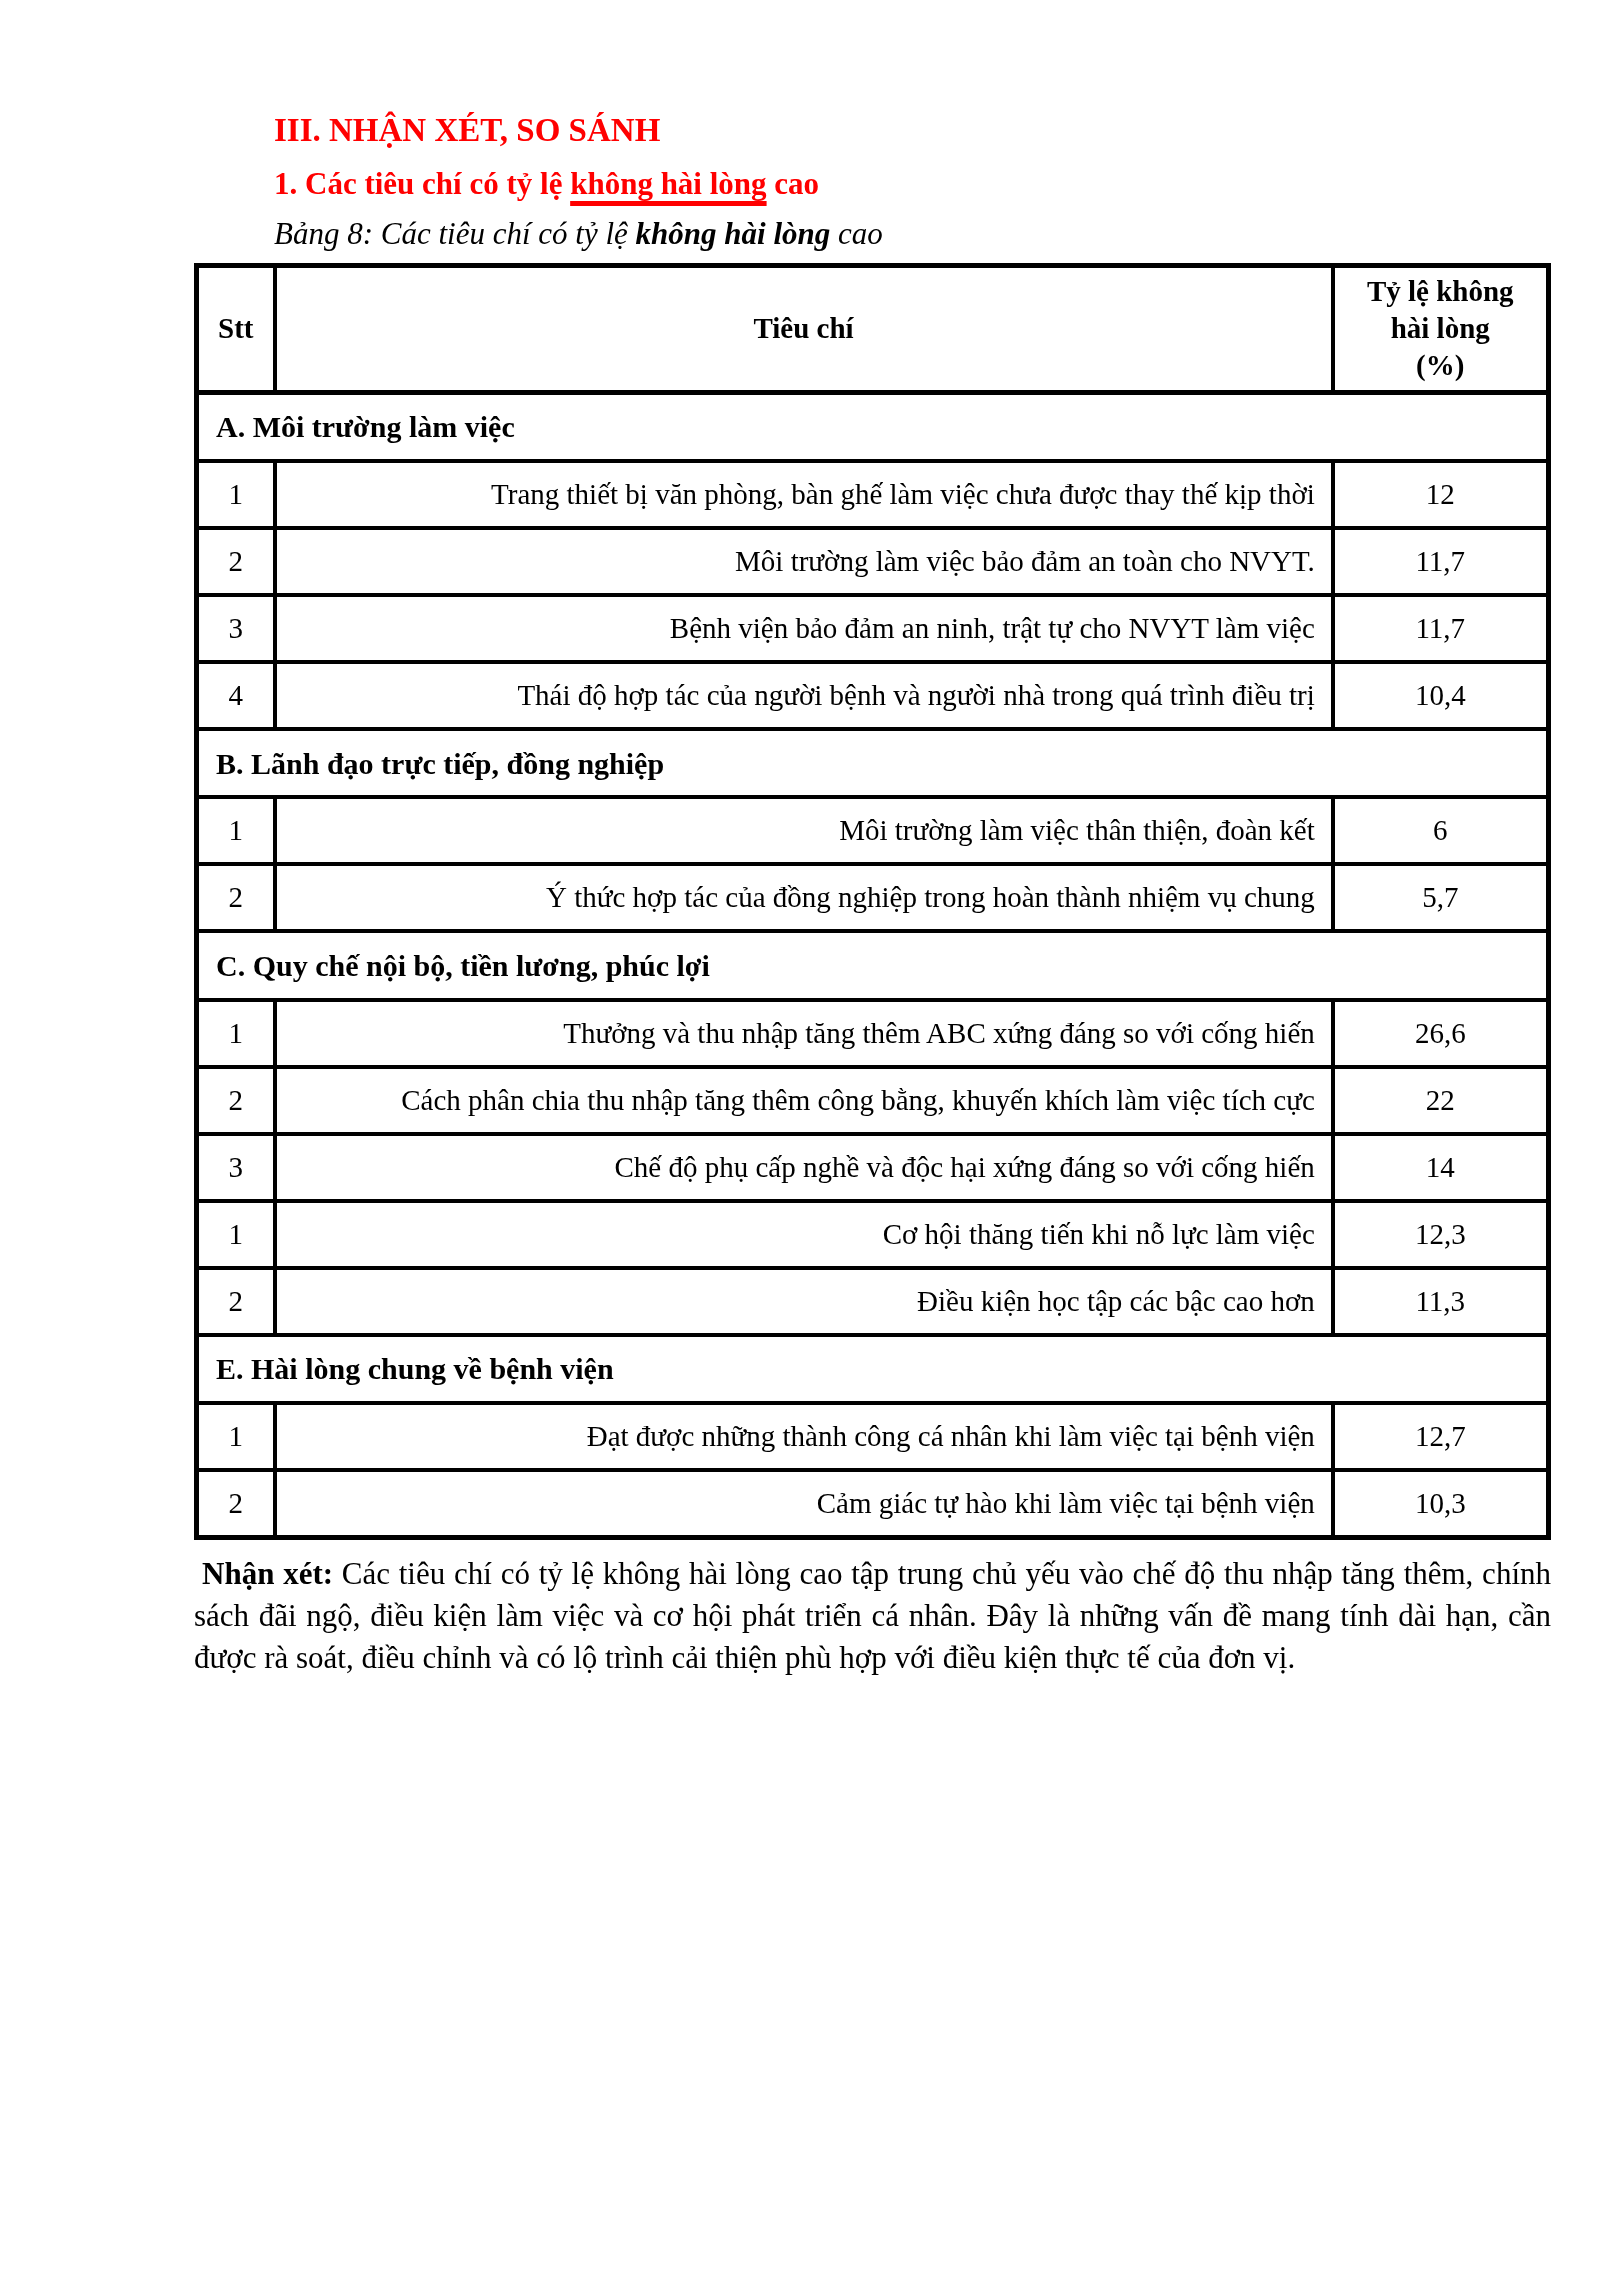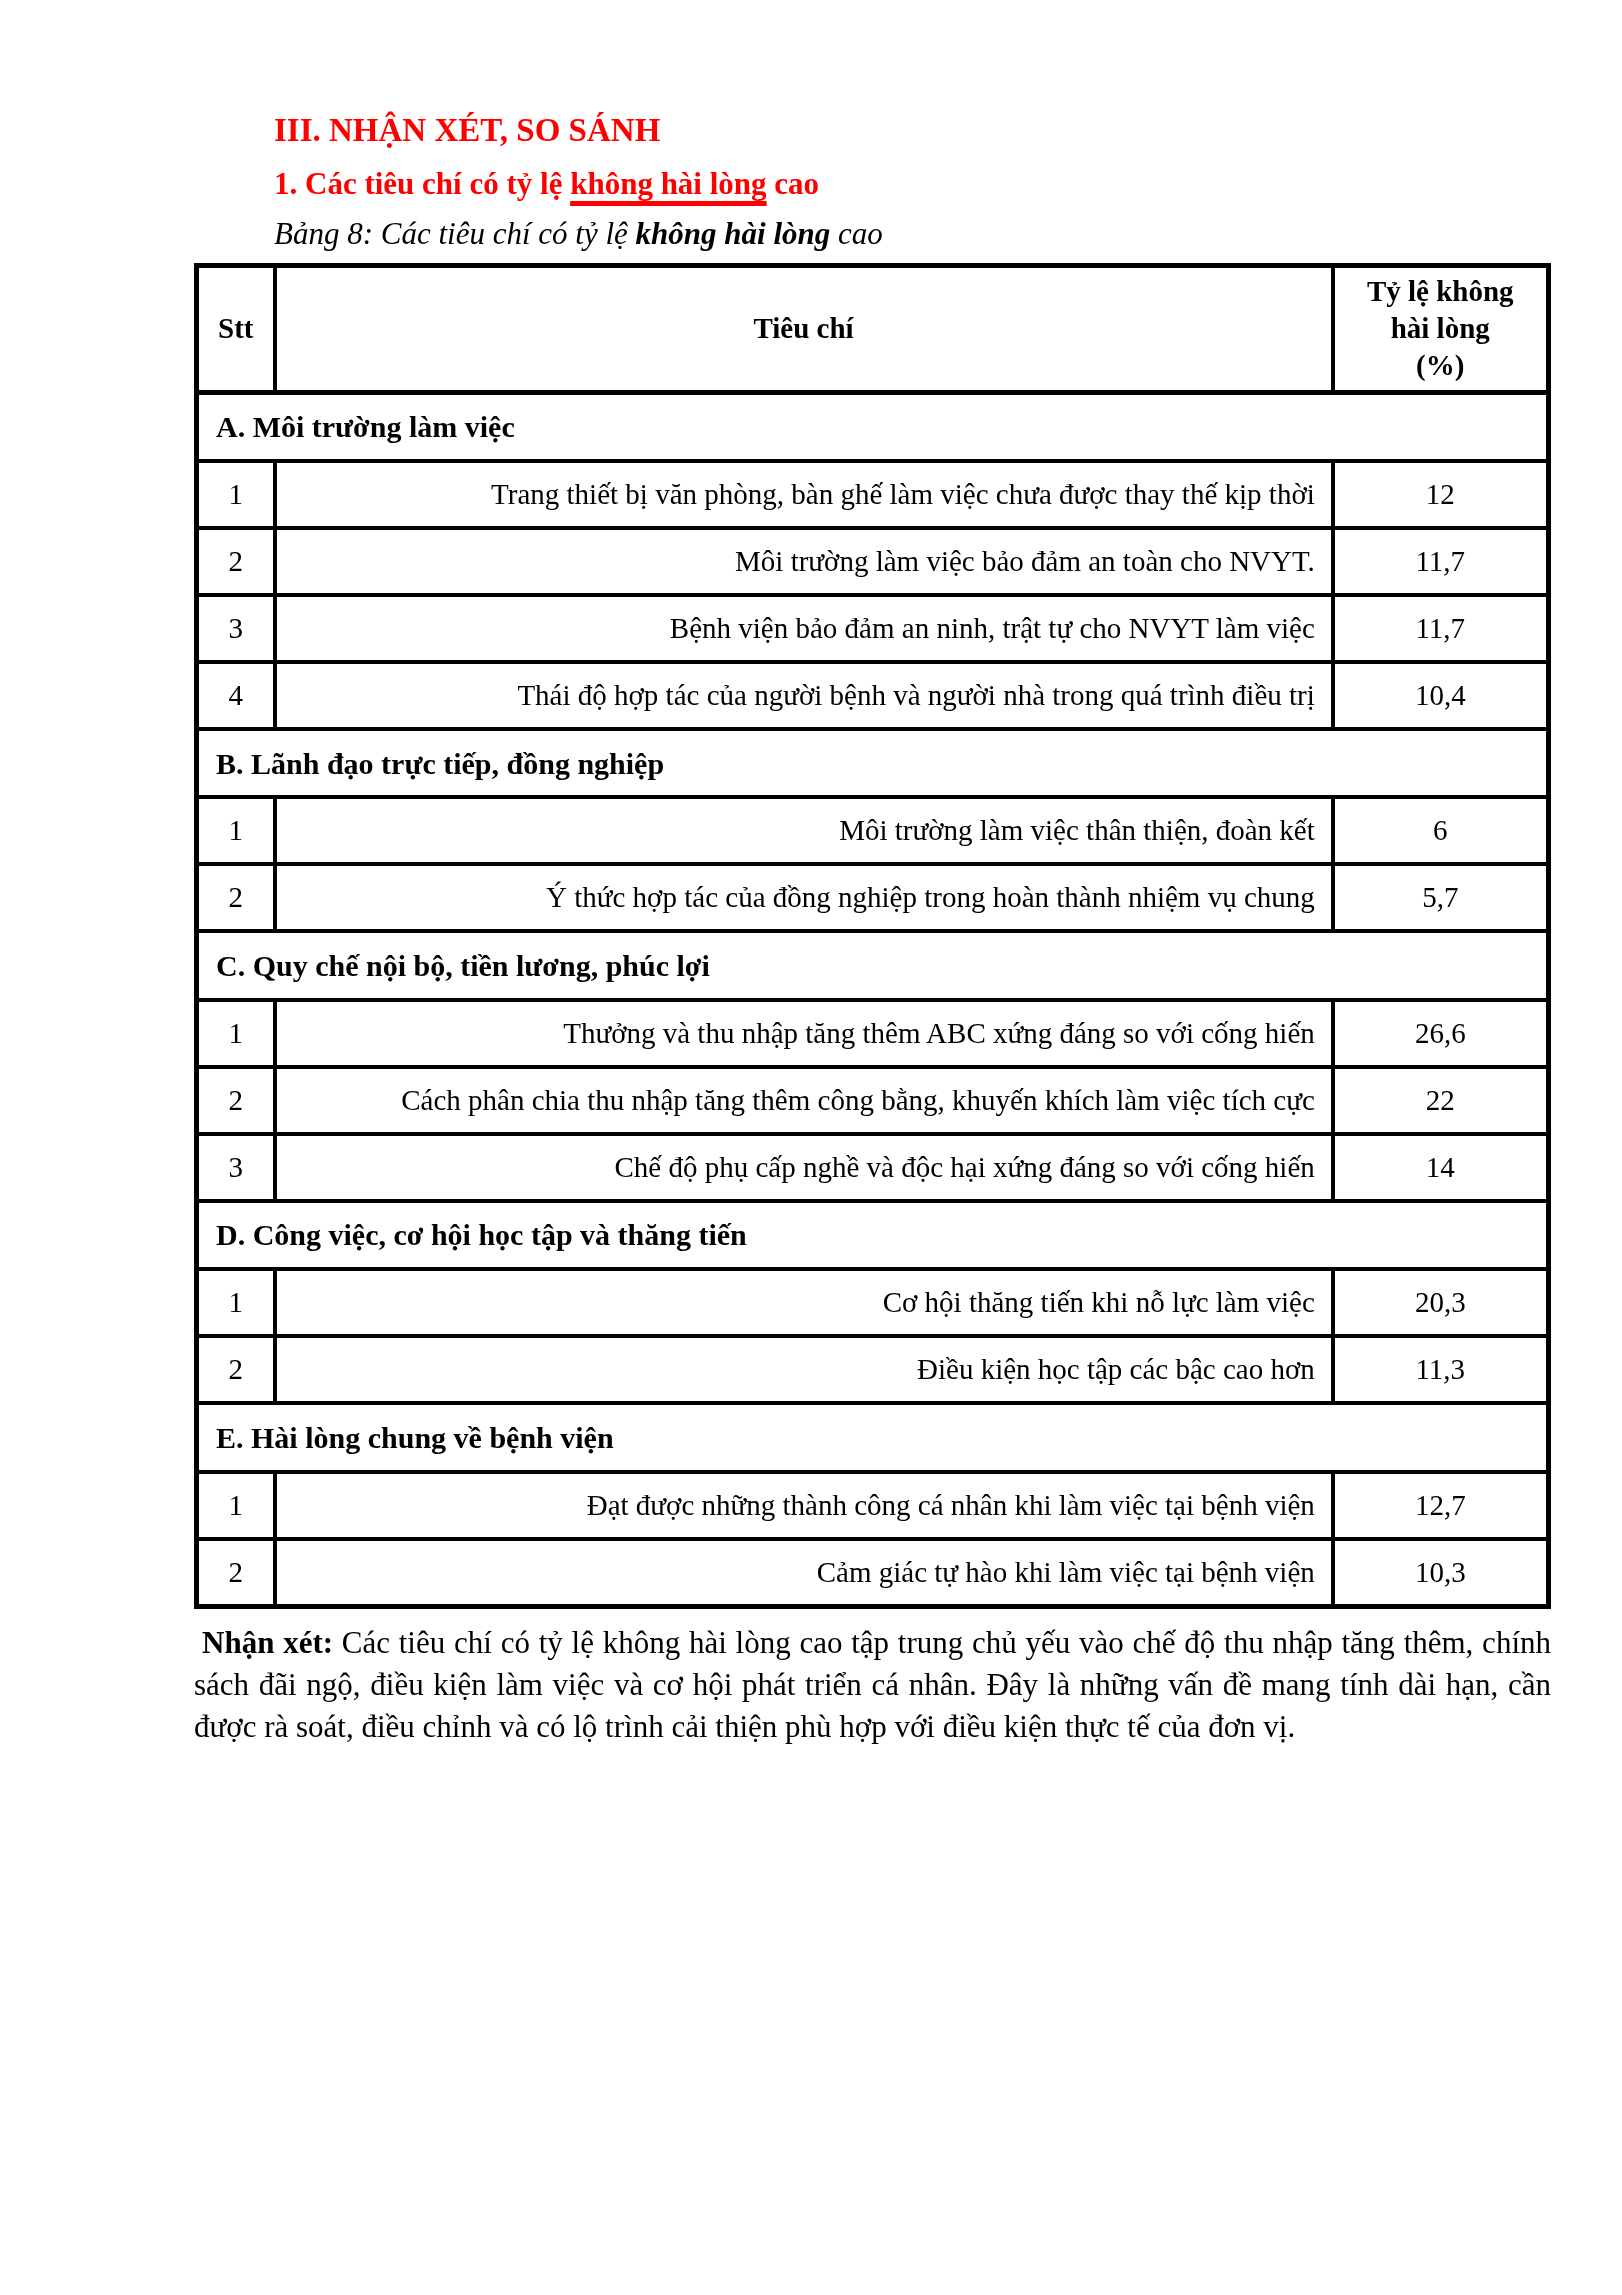--- a/index.html
+++ b/index.html
@@ -177,26 +177,23 @@
             <td class="c-stt">2</td>
             <td class="c-crit">Cách phân chia thu nhập tăng thêm công bằng, khuyến khích làm việc tích cực</td>
             <td class="c-rate">22</td>
           </tr>
           <tr>
             <td class="c-stt">3</td>
             <td class="c-crit">Chế độ phụ cấp nghề và độc hại xứng đáng so với cống hiến</td>
             <td class="c-rate">14</td>
           </tr>
           <tr>
-            <td colspan="3" class="section-title">D. Công việc, cơ hội học tập và thăng tiến</td>
-          </tr>
-          <tr>
             <td class="c-stt">1</td>
             <td class="c-crit">Cơ hội thăng tiến khi nỗ lực làm việc</td>
-            <td class="c-rate">20,3</td>
+            <td class="c-rate">12,3</td>
           </tr>
           <tr>
             <td class="c-stt">2</td>
             <td class="c-crit">Điều kiện học tập các bậc cao hơn</td>
             <td class="c-rate">11,3</td>
           </tr>
           <tr>
             <td colspan="3" class="section-title">E. Hài lòng chung về bệnh viện</td>
           </tr>
           <tr>

